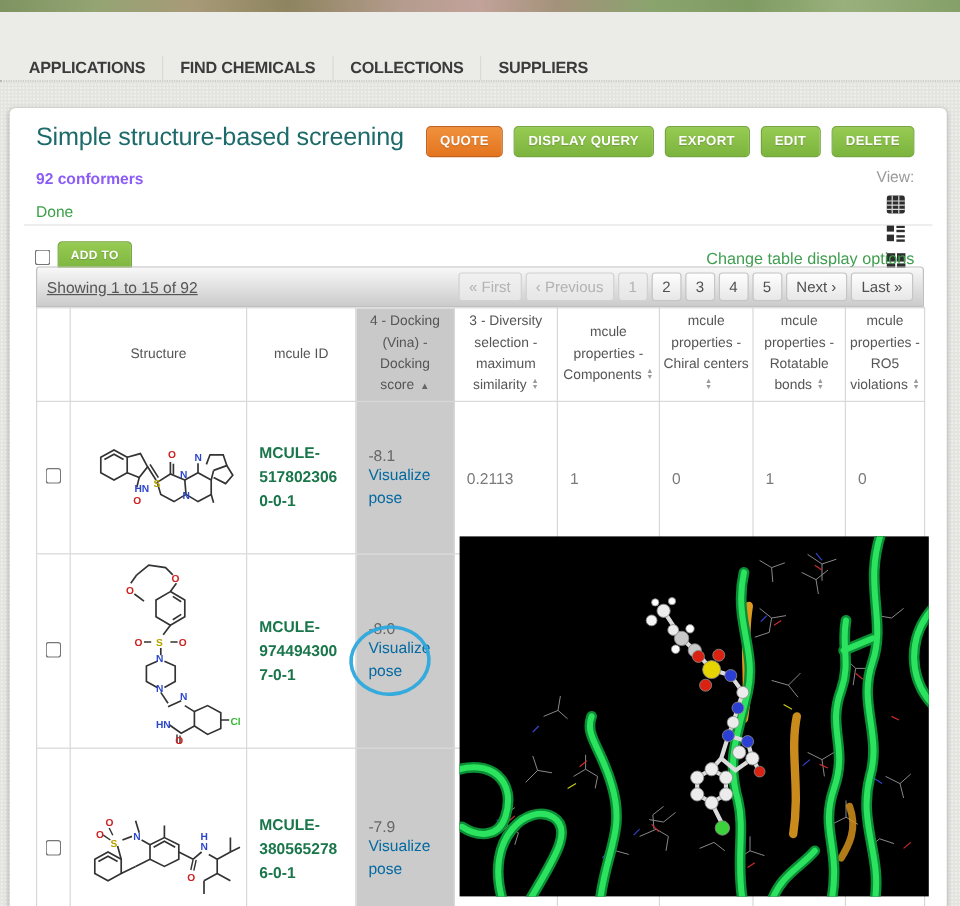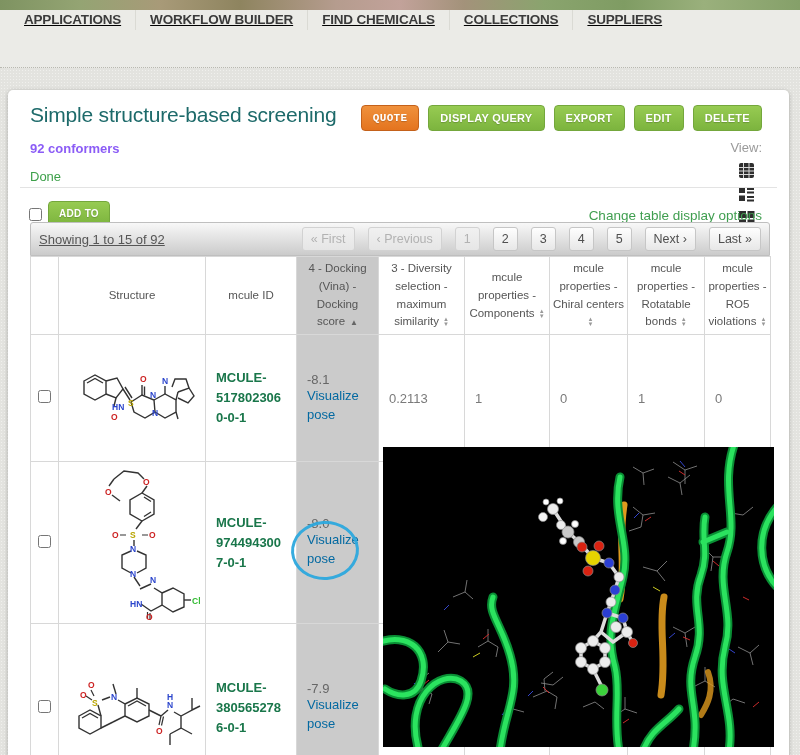--- a/index.html
+++ b/index.html
@@ -9,47 +9,47 @@
     font-family:"Liberation Sans", sans-serif;
     background-color:#e3e3df;
     background-image:radial-gradient(rgba(255,255,255,.45) 1px, rgba(0,0,0,0) 1px);
     background-size:3px 3px;
   }
   
   .banner { position:absolute; top:0; left:0; width:800px; height:10px;
     background:linear-gradient(90deg,#7e9361 0%,#94a473 10%,#a89a78 20%,#8e845f 30%,#b59c8e 42%,#c2a29a 50%,#a3927a 58%,#8aa46e 68%,#7f9c63 78%,#9ab07c 88%,#85a069 100%); }
   
   .nav { position:absolute; top:10px; left:0; width:800px; height:58px;
-    background:#ebebe7; border-bottom:1px dotted #b9b9b1; display:flex; align-items:flex-start; padding-left:10px;text-decoration:underline; }
+    background:#ebebe7; border-bottom:1px dotted #b9b9b1; display:flex; align-items:flex-end; padding-left:10px; }
   .nav-item { font-size:13.5px; font-weight:bold; color:#3b3b3b; letter-spacing:-.2px;
     padding:0 14px; line-height:20px; cursor:pointer; border-right:1px solid #dadad4; }
   .nav-item:last-child { border-right:none; }
   
   .panel { position:absolute; left:8px; top:90px; width:781px; height:700px;
     background:#fff; border-radius:5px; box-shadow:0 1px 4px rgba(0,0,0,.28); }
   .page-title { position:absolute; left:22px; top:13px; font-size:21px; color:#1d6a6a; letter-spacing:-.2px; }
   .actions { position:absolute; right:27px; top:15px; display:flex; gap:9px; }
   .btn { display:inline-block; font-size:11px; font-weight:bold; color:#fff; letter-spacing:.3px;
     padding:6px 11px; border-radius:4px; border:1px solid #74a73c; cursor:pointer;
     background:linear-gradient(#97cb52,#7cb43e); text-shadow:0 1px 1px rgba(0,0,0,.2); }
-  .btn.orange { background:linear-gradient(#f0913c,#e4741f); border-color:#c4611a;font-family:Liberation Mono, monospace; }
+  .btn.orange { background:linear-gradient(#f0913c,#e4741f); border-color:#c4611a; }
   .conformers { position:absolute; left:22px; top:51px; font-size:13px; font-weight:bold; color:#8b5cf6; }
   .view-row { position:absolute; right:27px; top:50px; display:flex; align-items:center; gap:7px; color:#9a9a9a; font-size:13px;flex-direction:column; }
   .vicon { width:17px; height:17px; display:inline-block; cursor:pointer; }
   .status-done { position:absolute; left:22px; top:79px; font-size:13px; color:#3da04a; }
   .divider { position:absolute; left:12px; right:12px; top:97px; border-top:1px solid #e3e3e3; }
   .master-cb { position:absolute; left:21px; top:118px; width:13px; height:13px; }
   .addto { position:absolute; left:40px; top:111px; font-size:10px; padding:6px 10px; }
   .options-link { position:absolute; right:27px; top:118px; font-size:13.5px; color:#3f9e4f; cursor:pointer; }
   
   .tablewrap { position:absolute; left:22px; top:132px; width:740px; }
   .table-topbar { height:34px; background:linear-gradient(#f8f8f8,#cbcbcb); border:1px solid #bfbfbf;
     border-radius:3px 3px 0 0; display:flex; align-items:center; justify-content:space-between; padding:0 8px; }
   .showing { font-size:13px; color:#555;text-decoration:underline; }
-  .pager { display:flex; gap:13px; }
+  .pager { display:flex; gap:3px; }
   .pg { font-size:12.5px; color:#4f4f4f; padding:4px 8px; border:1px solid #c6c6c6; border-radius:3px;
     background:linear-gradient(#fefefe,#e7e7e7); cursor:pointer; }
   .pg.dis { color:#b2b2b2; background:linear-gradient(#f1f1f1,#e6e6e6); border-color:#d2d2d2; cursor:default; }
   table { border-collapse:collapse; table-layout:fixed; width:740px; background:#fff; }
   th, td { border:1px solid #d8d8d8; vertical-align:middle; }
   th { height:77px; font-size:11.5px; font-weight:normal; color:#555; text-align:center; padding:3px; line-height:1.55; }
   th.sorted { background:#c9c9c9;text-align:center; }
   td { font-size:13px; color:#7a7a7a; padding:6px 10px; }
   td.cb { text-align:center; padding:0; }
   td.struct { text-align:center; padding:2px; }
@@ -70,21 +70,20 @@
   .chem { display:block; margin:0 auto; }
   .chem text { font-family:"Liberation Sans",sans-serif; font-size:8.5px; font-weight:bold; }
 </style>
 </head>
 <body>
 
 <div class="banner"></div>
 
 <div class="nav">
   <span class="nav-item">APPLICATIONS</span>
-  <span class="nav-item">WORKFLOW BUILDER</span>
   <span class="nav-item">FIND CHEMICALS</span>
   <span class="nav-item">COLLECTIONS</span>
   <span class="nav-item">SUPPLIERS</span>
 </div>
 
 <div class="panel">
 
   <div class="page-title">Simple structure-based screening</div>
 
   <div class="actions">

